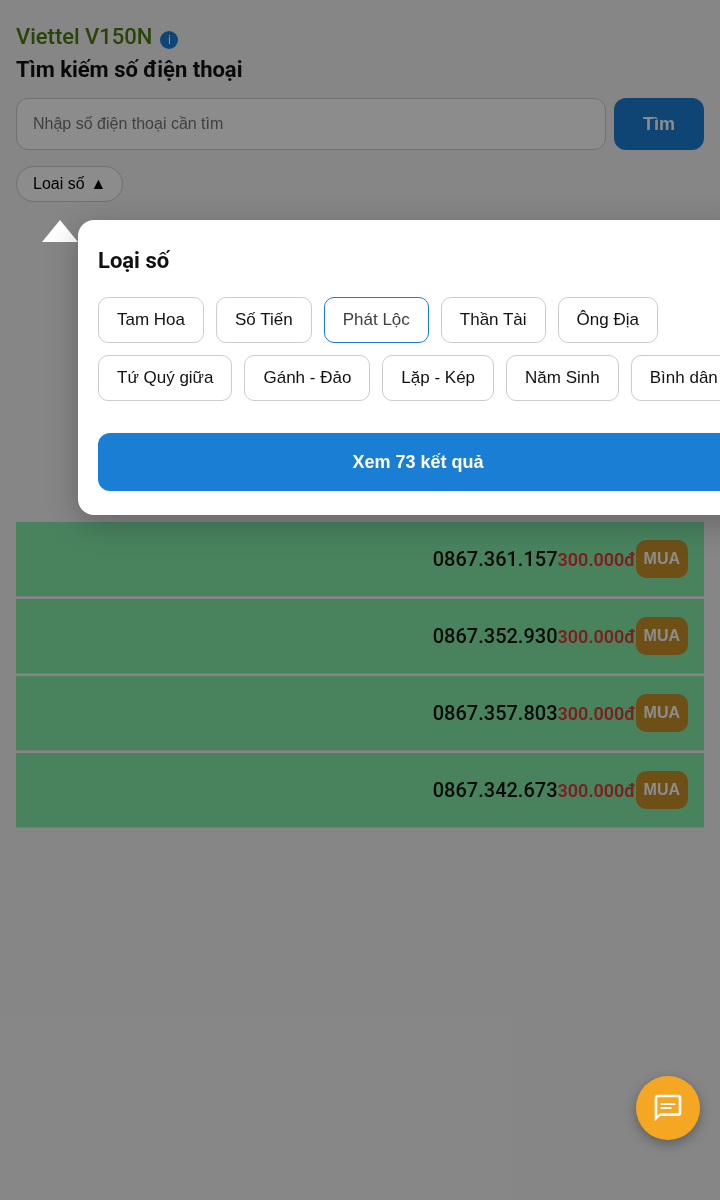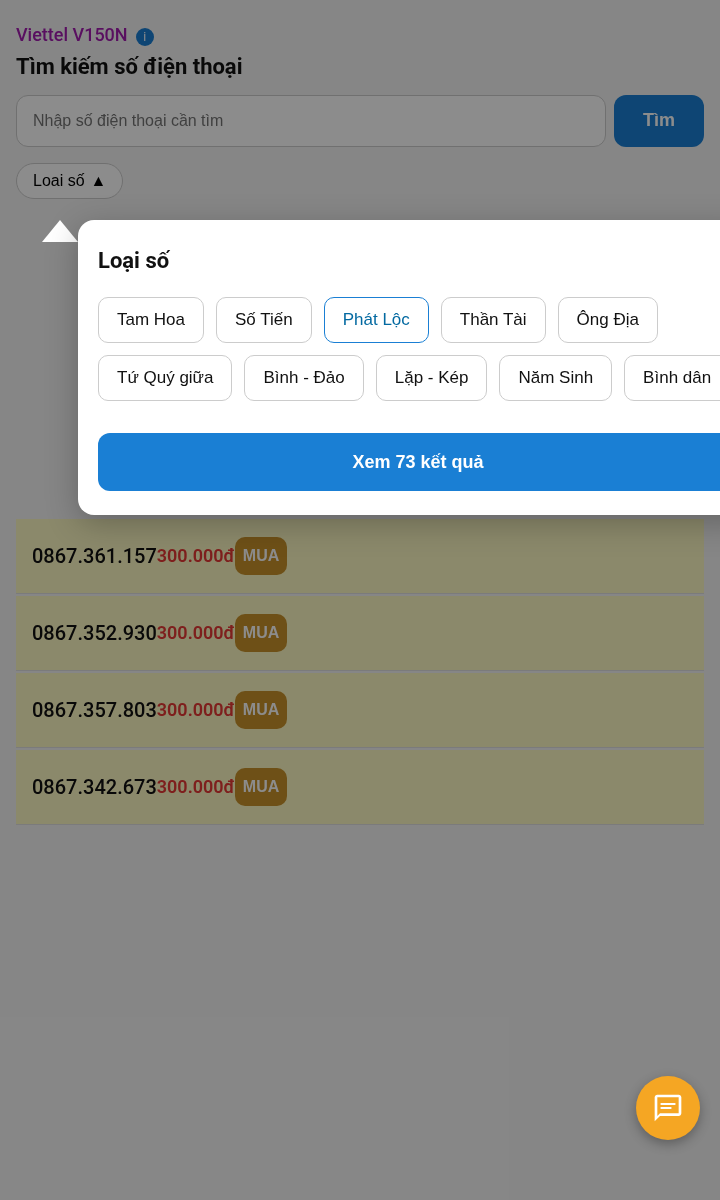--- a/index.html
+++ b/index.html
@@ -15,22 +15,22 @@
 
     
     .bg-page {
       position: absolute;
       top: 0; left: 0; right: 0; bottom: 0;
       background: #f5f5f5;
       padding: 24px 16px;
     }
 
     .header-title {
-      color: #a21caf;
-      font-size: 18px;
+      color: #4d7c0f;
+      font-size: 22px;
       font-weight: 500;
       margin-bottom: 20px;
     }
 
     .info-icon {
       display: inline-block;
       width: 18px; height: 18px;
       background: #1a7fd4;
       border-radius: 50%;
       color: white;
@@ -96,24 +96,24 @@
     }
 
     
     .phone-list {
       margin-top: 320px;
     }
 
     .phone-row {
       display: flex;
       align-items: center;
-      justify-content: flex-start;
+      justify-content: flex-end;
       padding: 20px 0;
       border-bottom: 1px solid #e0e0e0;
-      background: #fef9c3;
+      background: #86efac;
       padding: 18px 16px;
       margin-bottom: 2px;
     }
 
     .phone-number {
       font-size: 20px;
       font-weight: 500;
       color: #111;
     }
 
@@ -176,21 +176,21 @@
       font-size: 17px;
       font-weight: 400;
       color: #111;
       background: white;
       cursor: pointer;
       white-space: nowrap;
     }
 
     .chip.selected {
       border-color: #1a7fd4;
-      color: #0369a1;
+      color: #404040;
       background: white;
     }
 
     .modal-actions {
       display: flex;
       gap: 12px;
     }
 
     .cancel-btn {
       flex: 1;
@@ -331,21 +331,21 @@
         <button class="chip">
           <span>Thần Tài</span>
         </button>
         <button class="chip">
           <span>Ông Địa</span>
         </button>
         <button class="chip">
           <span>Tứ Quý giữa</span>
         </button>
         <button class="chip">
-          <span>Bình - Đảo</span>
+          <span>Gánh - Đảo</span>
         </button>
         <button class="chip">
           <span>Lặp - Kép</span>
         </button>
         <button class="chip">
           <span>Năm Sinh</span>
         </button>
         <button class="chip">
           <span>Bình dân</span>
         </button>

